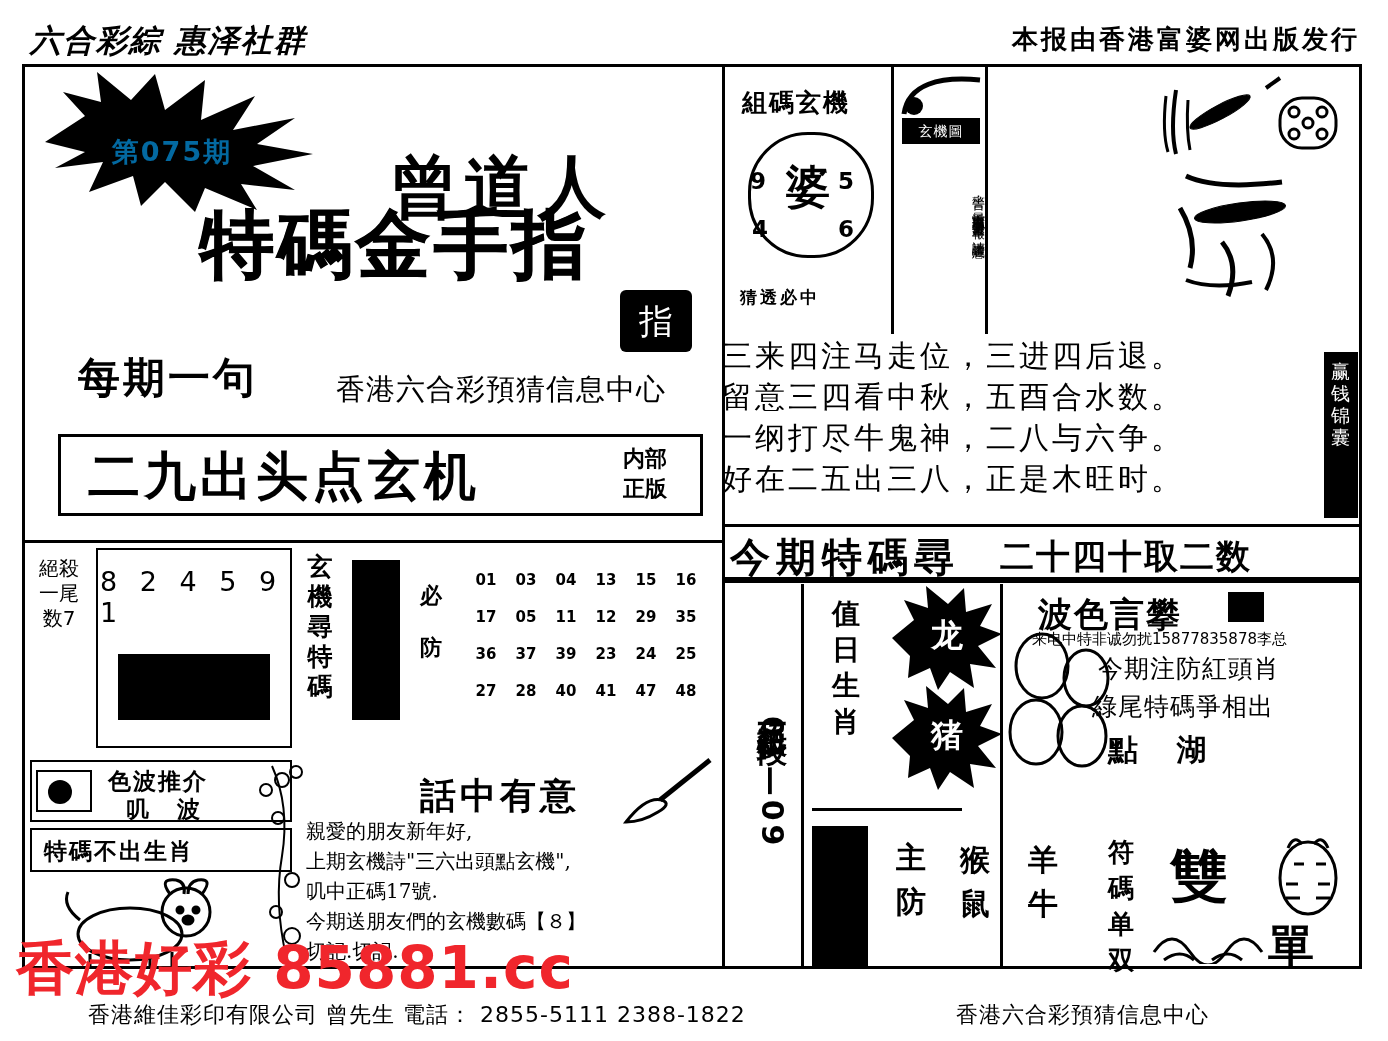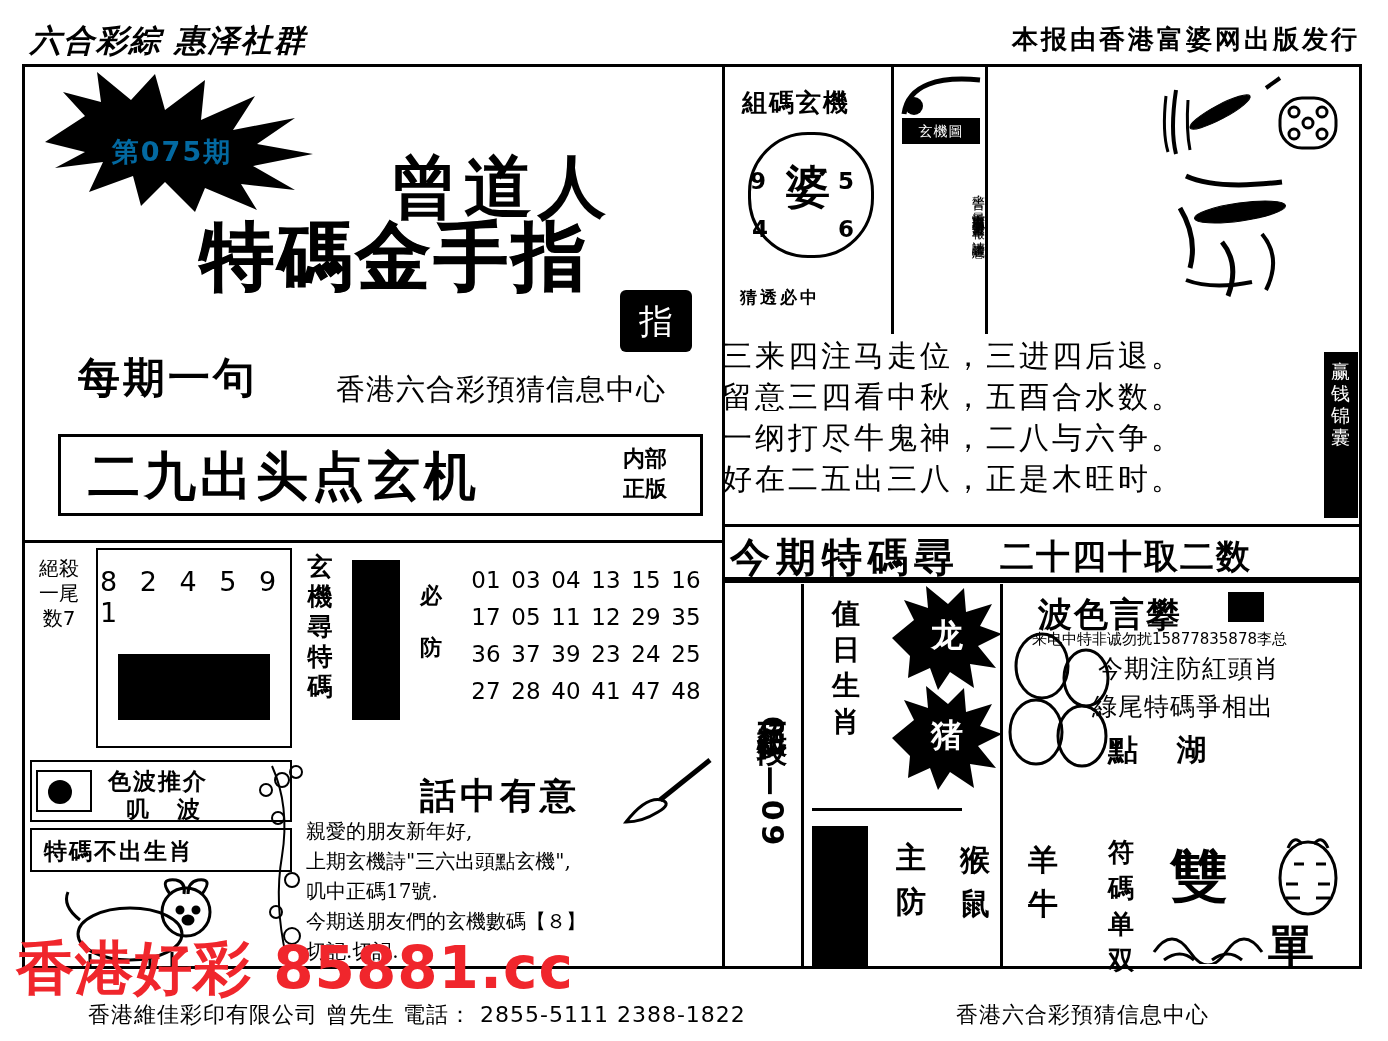--- a/index.html
+++ b/index.html
@@ -11,21 +11,21 @@
   
   #top-left-title{left:30px;top:20px;font-size:31px;font-weight:bold;letter-spacing:2px;font-style:italic;}
   #top-right-title{right:28px;top:22px;font-size:26px;font-weight:bold;letter-spacing:3px;}
   
   #main-frame{left:22px;top:64px;width:1340px;height:905px;border:3px solid #000;box-sizing:border-box;}
   
   #burst{left:45px;top:72px;width:330px;height:140px;}
   #issue-label{left:82px;top:134px;width:180px;text-align:center;color:#0369a1;font-size:27px;font-weight:bold;letter-spacing:2px;}
   
   #masthead-1{left:390px;top:110px;font-size:68px;font-weight:bold;letter-spacing:6px;font-family:"DejaVu Serif","Liberation Serif",serif;margin-top:32px;}
-  #masthead-2{left:200px;top:196px;font-size:74px;font-weight:bold;letter-spacing:4px;font-family:"DejaVu Serif","Liberation Serif",serif;margin-top:12px;
+  #masthead-2{left:200px;top:196px;font-size:74px;font-weight:bold;letter-spacing:4px;font-family:"DejaVu Serif","Liberation Serif",serif;
       -webkit-text-stroke:1px #000;}
   #mask-circle{left:620px;top:290px;width:72px;height:62px;background:#000;border-radius:6px;color:#fff;font-size:34px;line-height:62px;text-align:center;}
   
   #every-issue{left:78px;top:350px;font-size:42px;font-weight:bold;letter-spacing:3px;}
   #center-name{left:336px;top:370px;font-size:29px;letter-spacing:1px;}
   
   #slogan-box{left:58px;top:434px;width:645px;height:82px;border:3px solid #000;box-sizing:border-box;}
   #slogan-text{left:88px;top:442px;font-size:52px;font-weight:bold;letter-spacing:4px;}
   #slogan-badge{left:600px;top:444px;width:90px;height:62px;font-size:22px;font-weight:bold;line-height:30px;text-align:center;}
   
@@ -58,21 +58,21 @@
   #numart-box{left:96px;top:548px;width:196px;height:200px;border:2px solid #000;box-sizing:border-box;}
   #numart-seq{left:100px;top:566px;width:190px;font-size:27px;letter-spacing:7px;}
   #numart-black{left:118px;top:654px;width:152px;height:66px;background:#000;}
   #vert-xuanji{left:296px;top:548px;width:48px;height:200px;}
   #vert-xuanji-t{left:298px;top:552px;width:44px;font-size:25px;line-height:30px;text-align:center;font-weight:bold;}
   #xinshui{left:352px;top:560px;width:48px;height:160px;background:#000;color:#fff;}
   #xinshui-t{left:354px;top:570px;width:44px;font-size:23px;line-height:30px;text-align:center;}
   #fang-box{left:410px;top:566px;width:42px;height:150px;}
   #fang-t{left:412px;top:570px;width:38px;font-size:22px;line-height:52px;text-align:center;font-weight:bold;}
   #num-grid{left:466px;top:562px;width:250px;}
-  .num-row{font-size:23px;font-weight:normal;letter-spacing:0px;line-height:37px;font-family:"DejaVu Sans","Liberation Sans",sans-serif;}
+  .num-row{font-size:15px;font-weight:bold;letter-spacing:0px;line-height:37px;font-family:"DejaVu Sans","Liberation Sans",sans-serif;}
   .num-row span{display:inline-block;width:40px;text-align:center;}
   
   #color-box{left:30px;top:760px;width:262px;height:62px;border:2px solid #000;box-sizing:border-box;}
   #moon{left:36px;top:770px;width:56px;height:42px;border:2px solid #000;box-sizing:border-box;}
   #moon::before{content:"";position:absolute;left:10px;top:8px;width:24px;height:24px;border-radius:12px;background:#000;}
   #color-t1{left:108px;top:766px;font-size:23px;font-weight:bold;letter-spacing:2px;}
   #color-t2{left:126px;top:794px;font-size:23px;font-weight:bold;letter-spacing:10px;}
   #nozodiac-box{left:30px;top:828px;width:262px;height:44px;border:2px solid #000;box-sizing:border-box;}
   #nozodiac-t{left:44px;top:836px;font-size:23px;font-weight:bold;letter-spacing:2px;}
   #dog-box{left:30px;top:876px;width:262px;height:90px;}

